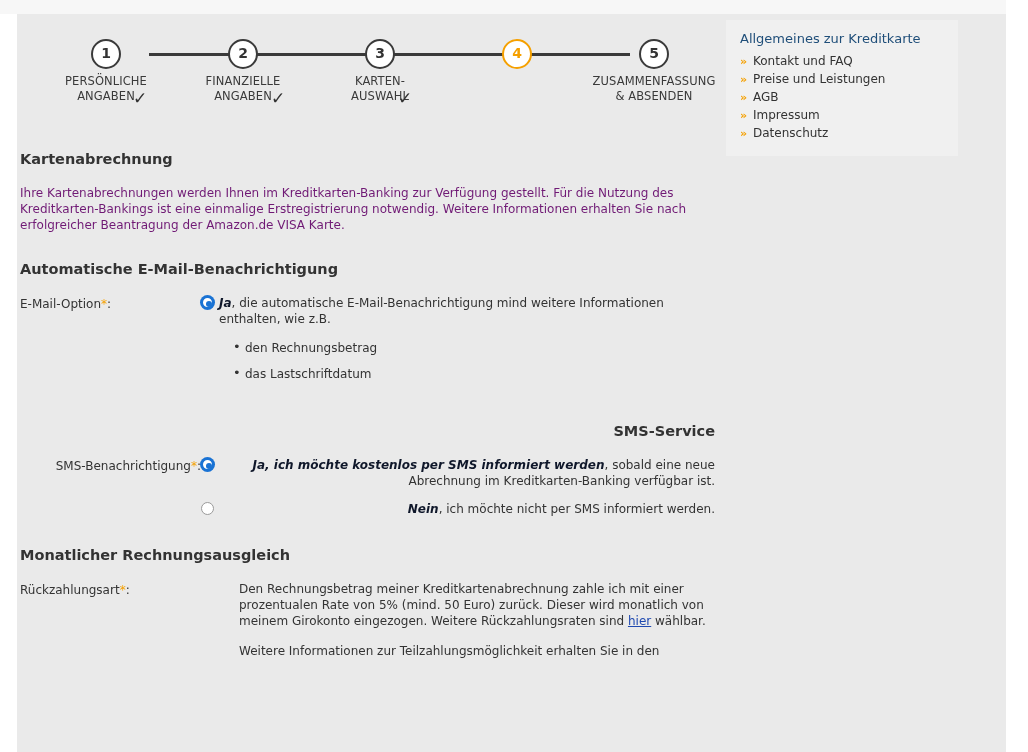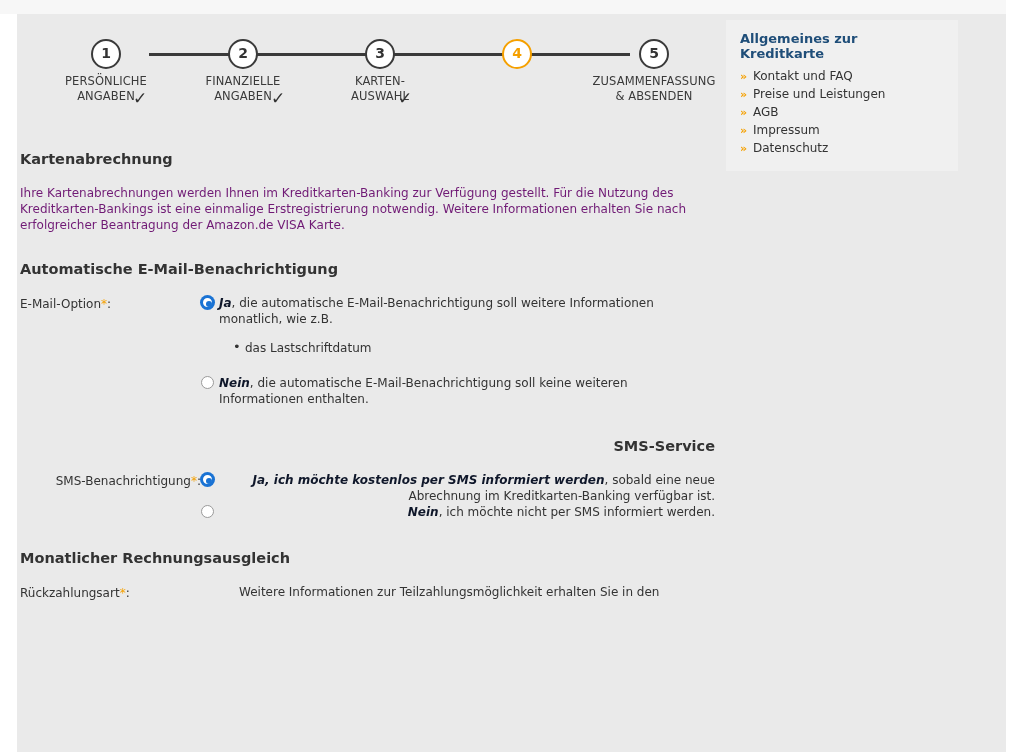--- a/index.html
+++ b/index.html
@@ -102,21 +102,21 @@
     width: 232px;
   }
   .side-box {
     background: #f0f0f0;
     padding: 11px 14px 13px 14px;
     box-sizing: border-box;
     width: 232px;
   }
   .side-box-title {
     color: #1f4e79;
-    font-weight: bold;
+    font-weight: normal;
     font-size: 13px;
     margin-bottom: 7px;
   }
   .side-link-row {
     display: flex;
     align-items: baseline;
     line-height: 16px;
     margin-bottom: 1px;
   }
   .chev {
@@ -323,63 +323,61 @@
   <section class="block" style="margin-top:28px;">
     <h2 class="sect">Automatische E-Mail-Benachrichtigung</h2>
     <div class="row">
       <div class="row-label">
         <span>E-Mail-Option</span><span class="req">*</span><span>:</span>
       </div>
       <div class="row-body">
 
         <div class="opt">
           <span class="radio checked"></span>
-          <span class="opt-text"><b>Ja</b><span>, die automatische E-Mail-Benachrichtigung soll weitere Informationen monatlich, wie z.B.</span></span>
+          <span class="opt-text"><b>Ja</b><span>, die automatische E-Mail-Benachrichtigung mind weitere Informationen enthalten, wie z.B.</span></span>
         </div>
 
         <ul class="sub">
+          <li>den Rechnungsbetrag</li>
           <li>das Lastschriftdatum</li>
         </ul>
 
-        <div class="opt" style="margin-top:19px;">
-          <span class="radio"></span>
-          <span class="opt-text"><b>Nein</b><span>, die automatische E-Mail-Benachrichtigung soll keine weiteren Informationen enthalten.</span></span>
-        </div>
 
       </div>
     </div>
   </section>
 
   <section class="block" style="margin-top:31px;text-align:right;">
     <h2 class="sect">SMS-Service</h2>
     <div class="row">
       <div class="row-label">
         <span>SMS-Benachrichtigung</span><span class="req">*</span><span>:</span>
       </div>
       <div class="row-body">
 
-        <div class="opt" style="margin-bottom:0;">
+        <div class="opt" style="margin-bottom:12px;">
           <span class="radio checked"></span>
           <span class="opt-text"><b>Ja, ich möchte kostenlos per SMS informiert werden</b><span>, sobald eine neue Abrechnung im Kreditkarten-Banking verfügbar ist.</span></span>
         </div>
 
         <div class="opt">
           <span class="radio"></span>
           <span class="opt-text"><b>Nein</b><span>, ich möchte nicht per SMS informiert werden.</span></span>
         </div>
 
       </div>
     </div>
   </section>
 
   <section class="block" style="margin-top:30px;">
     <h2 class="sect">Monatlicher Rechnungsausgleich</h2>
     <div class="row">
       <div class="row-label">
         <span>Rückzahlungsart</span><span class="req">*</span><span>:</span>
       </div>
       <div class="row-body" style="padding-left:38px;">
+        <p class="para"><span>Den Rechnungsbetrag meiner Kreditkartenabrechnung zahle ich mit einer prozentualen Rate von 5% (mind. 50 Euro) zurück. Dieser wird monatlich von meinem Girokonto eingezogen. Weitere Rückzahlungsraten sind </span><a class="inline">hier</a><span> wählbar.</span></p>
         <p class="para">Weitere Informationen zur Teilzahlungsmöglichkeit erhalten Sie in den</p>
       </div>
     </div>
   </section>
 
 </div>
 
 </body></html>

